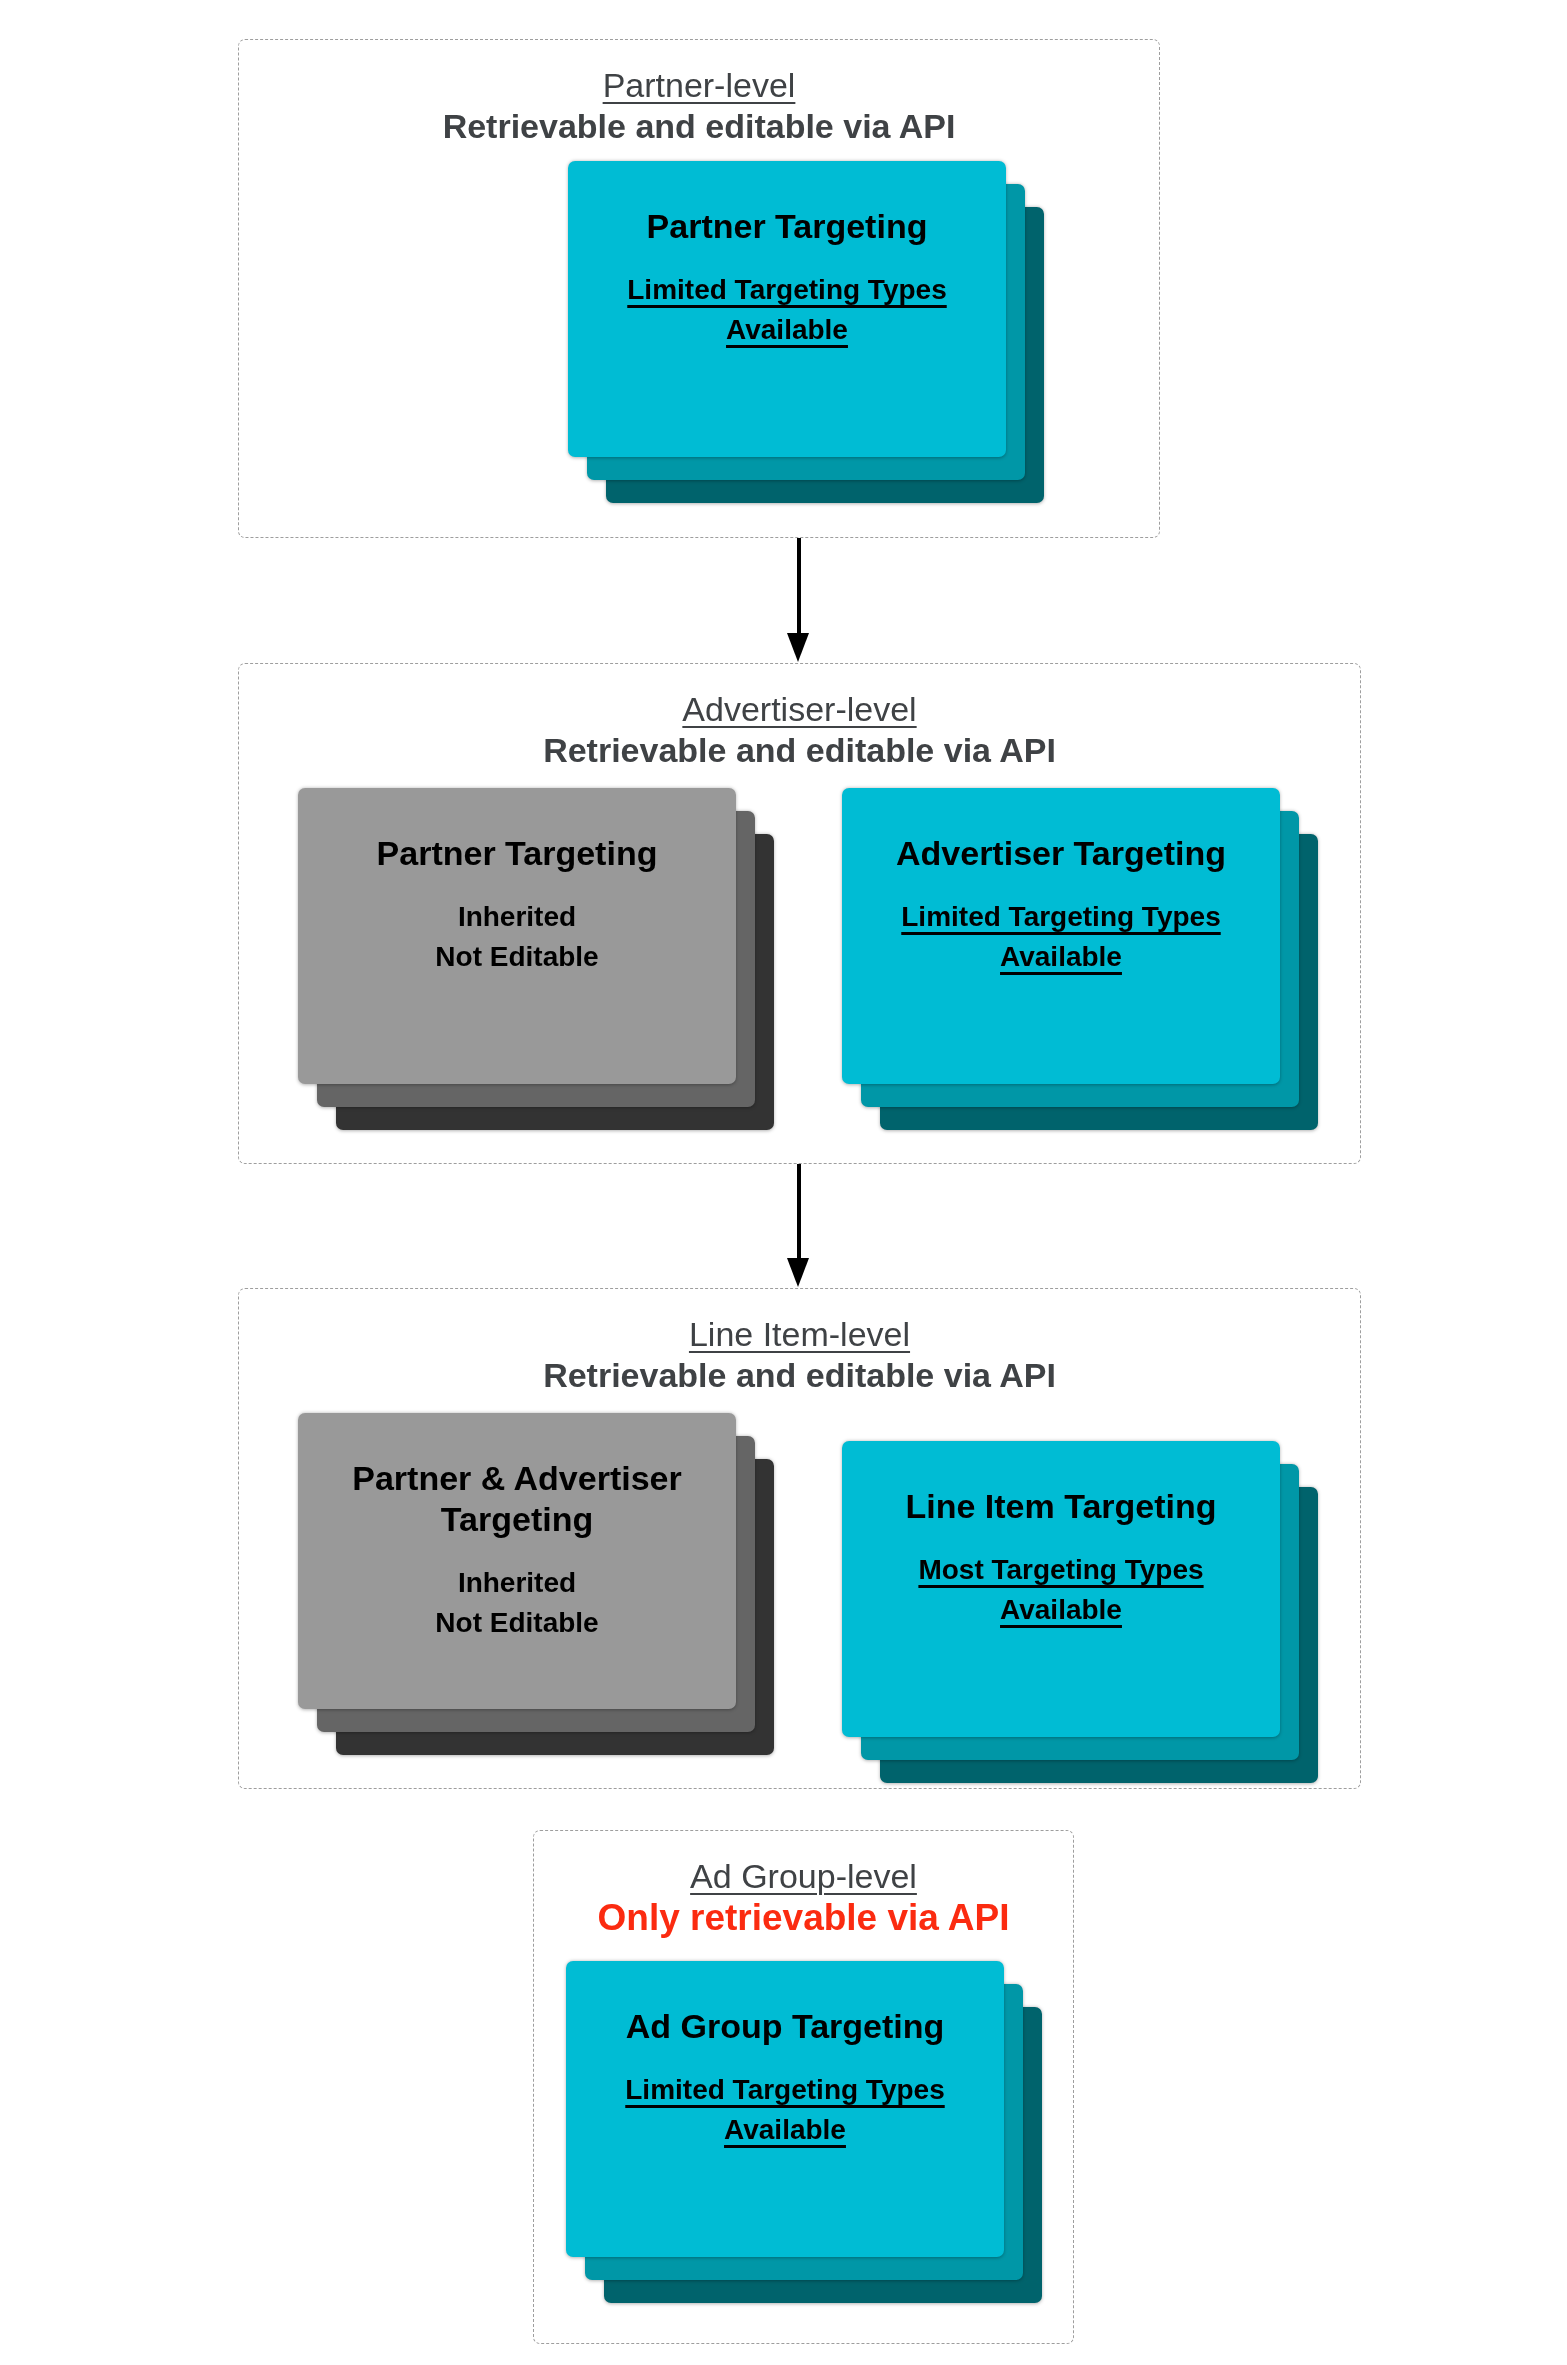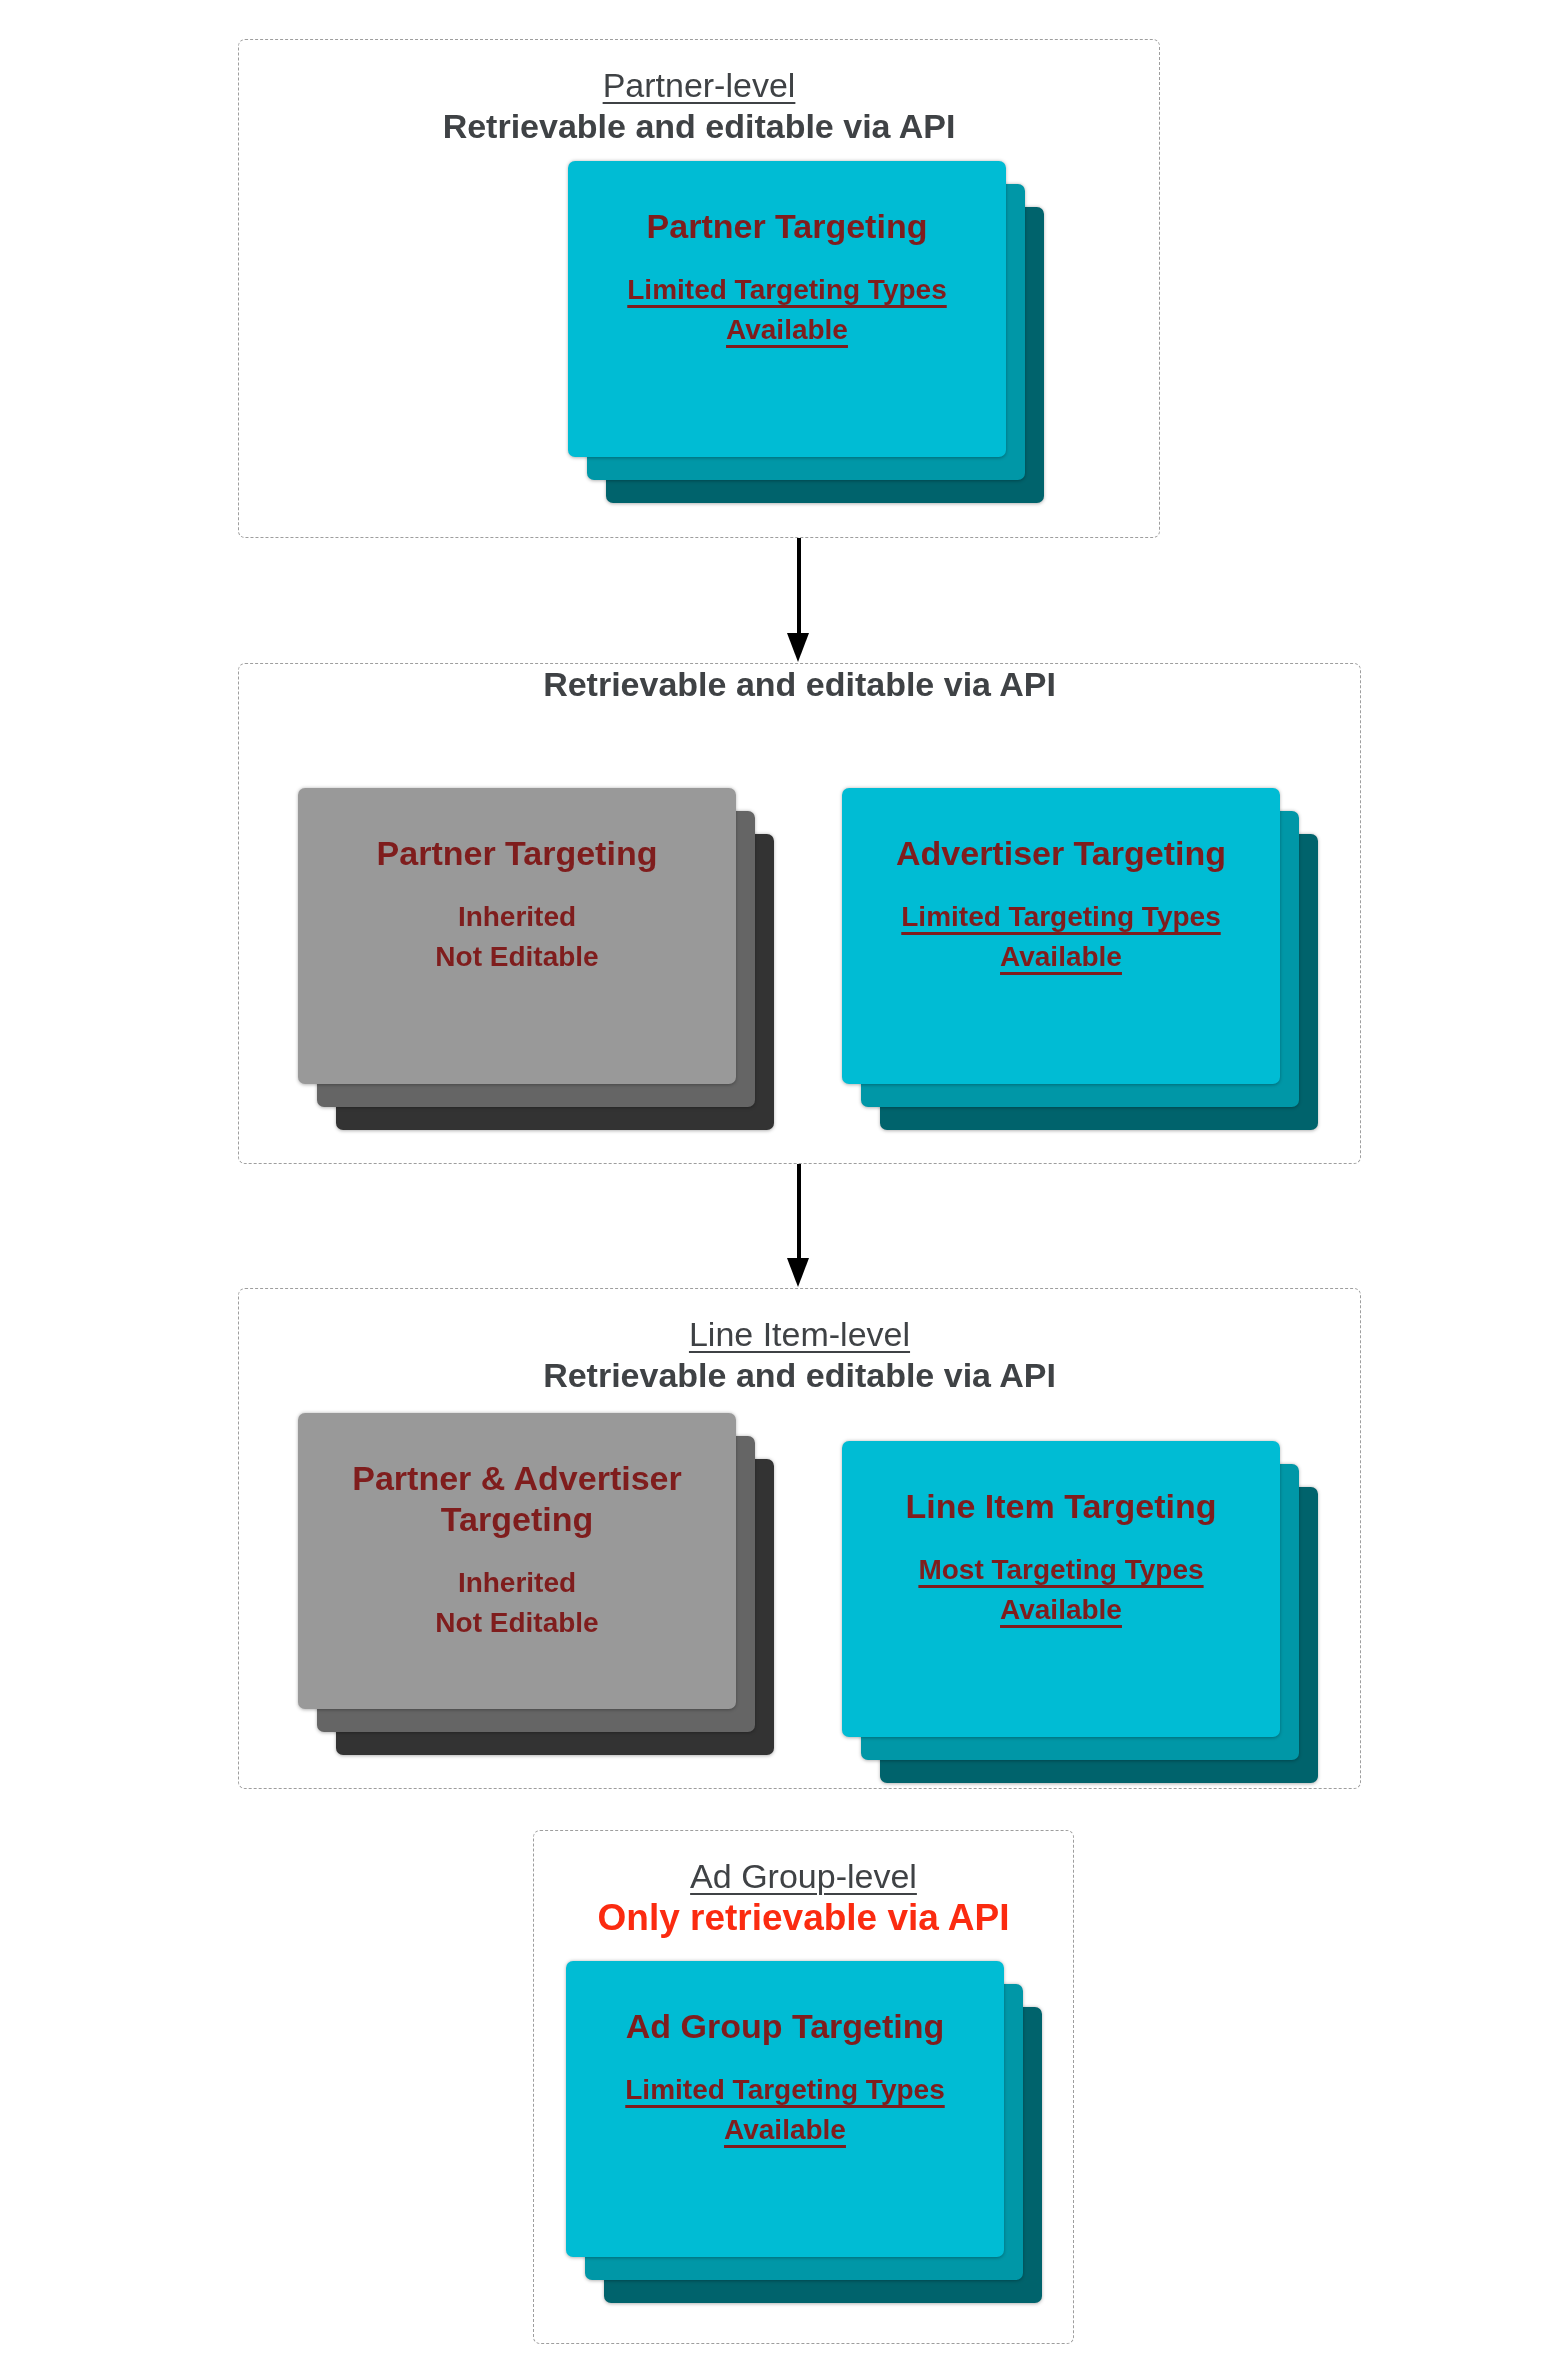--- a/index.html
+++ b/index.html
@@ -27,21 +27,21 @@
   }
   .sec-sub{font-size:34px;line-height:41px;font-weight:700;color:var(--heading);}
   .sec-sub.red{color:var(--alert-red);font-size:37px;}
   .stack{position:absolute;width:475px;height:342px;}
   .layer{position:absolute;width:438px;height:296px;border-radius:7.1px;box-shadow:0 0.9px 3.6px rgba(0,0,0,0.30);}
   .l2{left:19px;top:23px;z-index:2;}
   .l3{left:38px;top:46px;z-index:1;}
   .card{
     position:absolute;left:0;top:0;width:438px;height:296px;border-radius:7.1px;z-index:3;
     box-shadow:0 0.9px 3.6px rgba(0,0,0,0.30);box-sizing:border-box;padding-top:45px;
-    display:flex;flex-direction:column;align-items:center;color:#7f1d1d;
+    display:flex;flex-direction:column;align-items:center;color:#000000;
   }
   .teal .card{background:var(--teal);}
   .teal .l2{background:var(--teal-mid);}
   .teal .l3{background:var(--teal-dark);}
   .gray .card{background:var(--gray);}
   .gray .l2{background:var(--gray-mid);}
   .gray .l3{background:var(--gray-dark);}
   .card-title{font-size:34px;line-height:41px;font-weight:700;max-width:393px;}
   .card-body{margin-top:23px;font-size:28px;line-height:40px;font-weight:700;max-width:348px;}
   .card-body.linkish{text-decoration:underline;text-underline-offset:6.3px;text-decoration-thickness:2.7px;}
@@ -66,20 +66,21 @@
     <div class="card">
       <div class="card-title">Partner Targeting</div>
       <div class="card-body linkish">Limited Targeting Types Available</div>
     </div>
   </div>
 </section>
 
 <div class="arrow arrow-1"></div>
 
 <section class="panel panel-2">
+  <div class="sec-title">Advertiser-level</div>
   <div class="sec-sub">Retrievable and editable via API</div>
   <div class="stack gray" style="left:59px;top:124px;">
     <div class="layer l3"></div>
     <div class="layer l2"></div>
     <div class="card">
       <div class="card-title">Partner Targeting</div>
       <div class="card-body">
         <div>Inherited</div>
         <div>Not Editable</div>
       </div>

